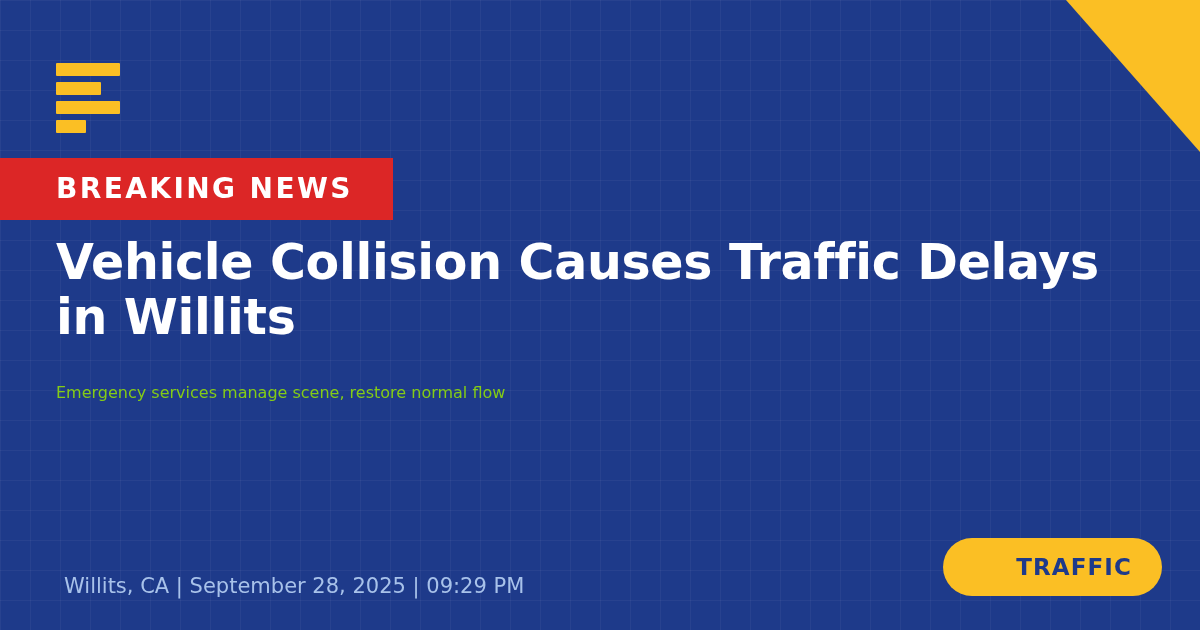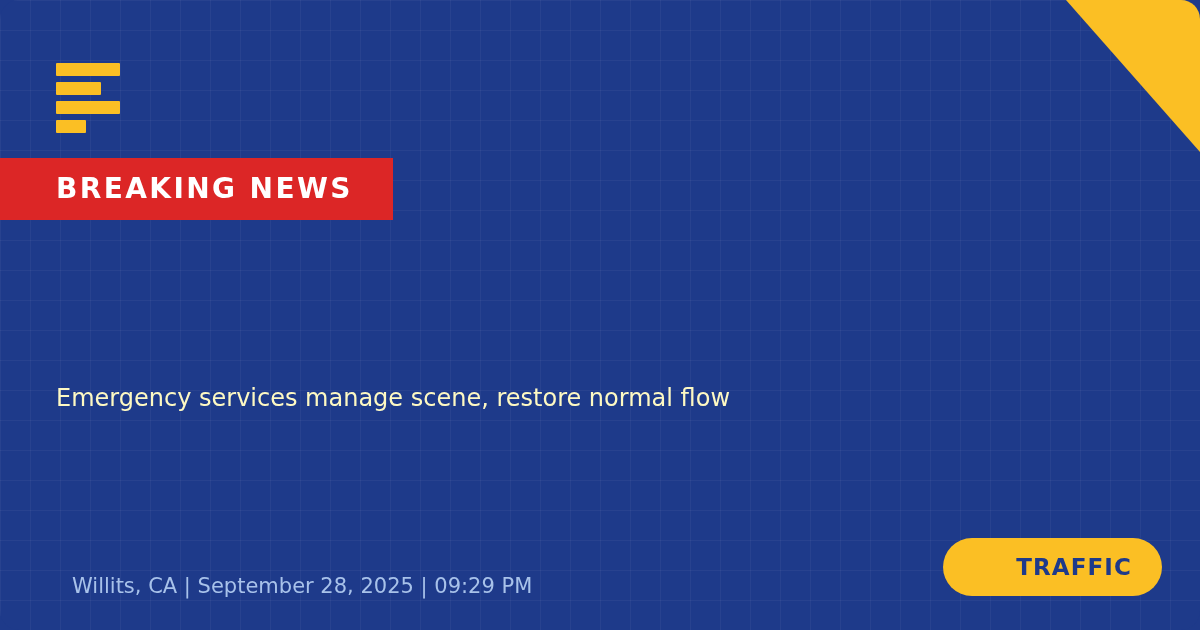--- a/index.html
+++ b/index.html
@@ -16,21 +16,20 @@
     background: #1e3a8a;
   }
 
   
   .news-card {
     position: relative;
     width: 1200px;
     height: 630px;
     background-color: #1e3a8a;
     overflow: hidden;
-    border-radius: 19px;
   }
 
   
   .grid-overlay {
     position: absolute;
     inset: 0;
     background-image:
       linear-gradient(to right, rgba(255,255,255,0.045) 1px, transparent 1px),
       linear-gradient(to bottom, rgba(255,255,255,0.045) 1px, transparent 1px);
     background-size: 30px 30px;
@@ -104,31 +103,31 @@
     letter-spacing: -0.3px;
     z-index: 3;
   }
 
   
   .subtitle {
     position: absolute;
     left: 56px;
     top: 383px;
     width: 1060px;
-    color: #fef9c3;
-    font-size: 24px;
+    color: #84cc16;
+    font-size: 16px;
     font-weight: normal;
     line-height: 1.3;
     z-index: 3;
   }
 
   
   .footer-meta {
     position: absolute;
-    left: 72px;
+    left: 64px;
     top: 576px;
     color: #a8c2ea;
     font-size: 21px;
     font-weight: normal;
     line-height: 1;
     white-space: nowrap;
     z-index: 3;
   }
 
   
@@ -173,20 +172,21 @@
     <div class="logo-bar b1"></div>
     <div class="logo-bar b2"></div>
     <div class="logo-bar b3"></div>
     <div class="logo-bar b4"></div>
   </div>
 
   <div class="breaking-banner">
     <span class="breaking-label">BREAKING NEWS</span>
   </div>
 
+  <h1 class="headline">Vehicle Collision Causes Traffic Delays in Willits</h1>
 
   <p class="subtitle">Emergency services manage scene, restore normal flow</p>
 
   <div class="footer-meta">Willits, CA | September 28, 2025 | 09:29 PM</div>
 
   <div class="category-badge">
     <span class="category-badge-label">TRAFFIC</span>
   </div>
 
 </div>

